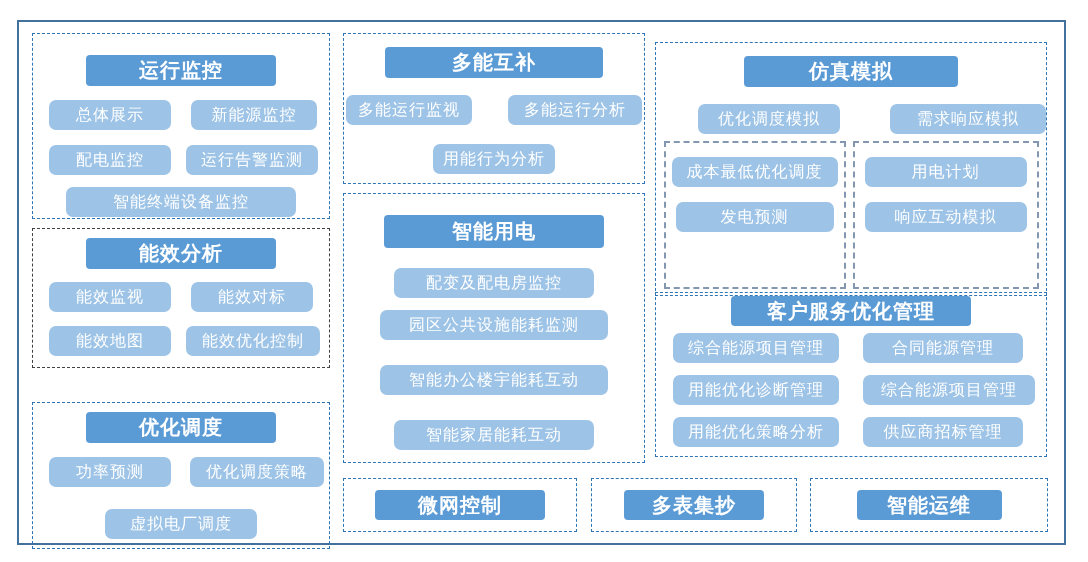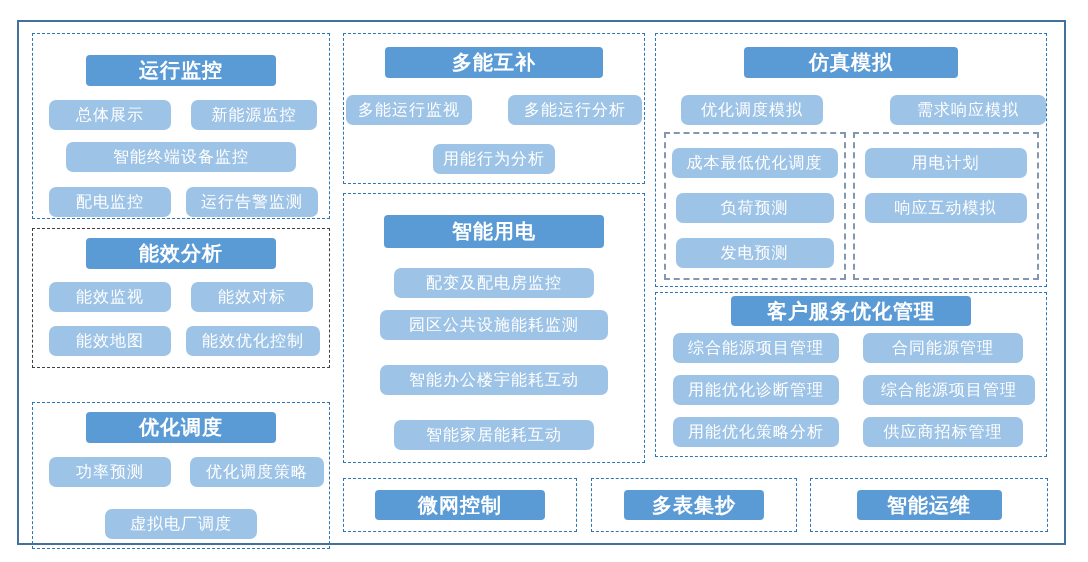--- a/index.html
+++ b/index.html
@@ -44,26 +44,26 @@
 <body>
 
 <div class="frame"></div>
 
 <section class="group dash-blue" style="left:32px;top:33px;width:298px;height:186px">
   <div class="gtitle" style="width:190px;margin-top:21px">运行监控</div>
   <div class="row" style="margin-top:14px;justify-content:flex-start;padding-left:16px;gap:20px">
     <div class="item" style="width:122px">总体展示</div>
     <div class="item" style="width:126px">新能源监控</div>
   </div>
-  <div class="row" style="margin-top:12px">
-    <div class="item" style="width:230px">智能终端设备监控</div>
-  </div>
   <div class="row" style="margin-top:15px;justify-content:flex-start;padding-left:16px;gap:15px">
     <div class="item" style="width:122px">配电监控</div>
     <div class="item" style="width:132px">运行告警监测</div>
+  </div>
+  <div class="row" style="margin-top:12px">
+    <div class="item" style="width:230px">智能终端设备监控</div>
   </div>
 </section>
 
 <section class="group dash-black" style="left:32px;top:228px;width:298px;height:140px">
   <div class="gtitle" style="width:190px;margin-top:9px">能效分析</div>
   <div class="row" style="margin-top:13px;justify-content:flex-start;padding-left:16px;gap:20px">
     <div class="item" style="width:122px">能效监视</div>
     <div class="item" style="width:122px">能效对标</div>
   </div>
   <div class="row" style="margin-top:14px;justify-content:flex-start;padding-left:16px;gap:15px">
@@ -103,30 +103,29 @@
     <div class="item" style="width:228px">园区公共设施能耗监测</div>
   </div>
   <div class="row" style="margin-top:25px">
     <div class="item" style="width:228px">智能办公楼宇能耗互动</div>
   </div>
   <div class="row" style="margin-top:25px">
     <div class="item" style="width:200px">智能家居能耗互动</div>
   </div>
 </section>
 
-<section class="group dash-blue" style="left:655px;top:33px;width:392px;height:254px">
+<section class="group dash-blue" style="left:655px;top:42px;width:392px;height:254px">
   <div class="gtitle" style="width:214px;margin-top:13px">仿真模拟</div>
-  <div class="row" style="margin-top:17px;justify-content:space-between;padding-left:25px;gap:50px">
+  <div class="row" style="margin-top:17px;justify-content:flex-end;padding-left:25px;gap:50px">
     <div class="item" style="width:142px">优化调度模拟</div>
     <div class="item" style="width:156px">需求响应模拟</div>
   </div>
   <div class="row" style="margin-top:7px;gap:7px;align-items:flex-start">
     <div class="subbox dash-gray" style="width:182px;height:148px">
       <div class="item" style="width:166px;margin-top:14px">成本最低优化调度</div>
-      <div class="item" style="width:158px;margin-top:15px">负荷预测</div>
       <div class="item" style="width:158px;margin-top:15px">发电预测</div>
     </div>
     <div class="subbox dash-gray" style="width:186px;height:148px">
       <div class="item" style="width:162px;margin-top:14px">用电计划</div>
       <div class="item" style="width:162px;margin-top:15px">响应互动模拟</div>
     </div>
   </div>
 </section>
 
 <section class="group dash-blue" style="left:655px;top:292px;width:392px;height:165px">

